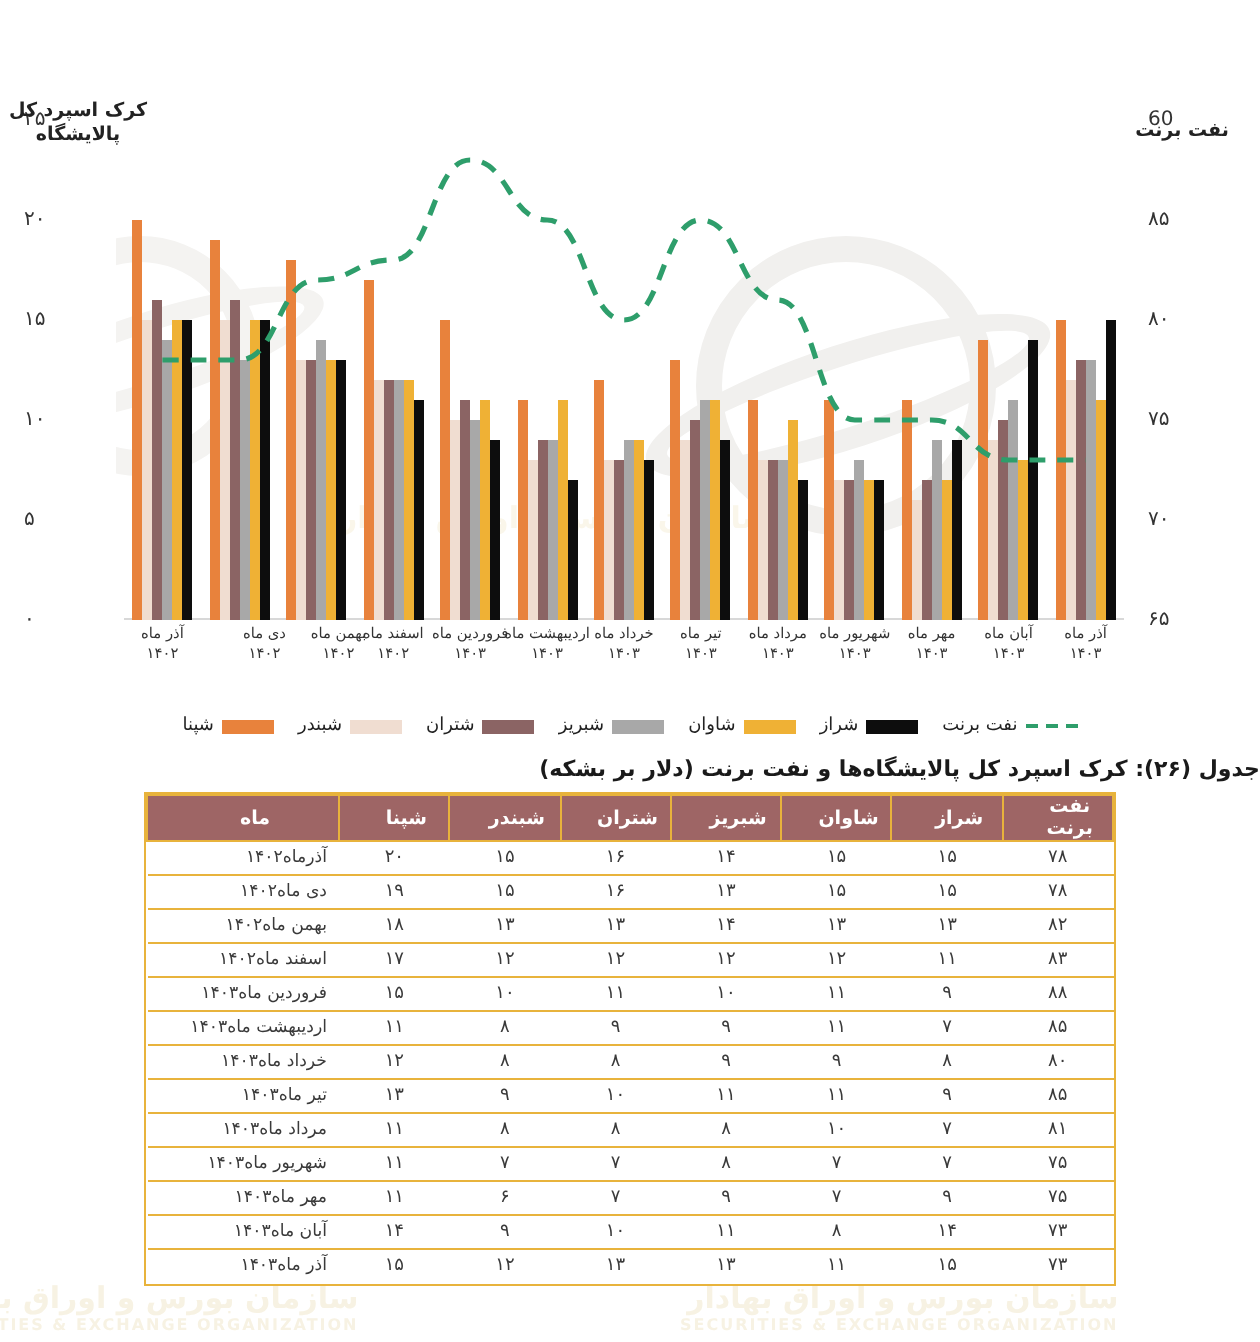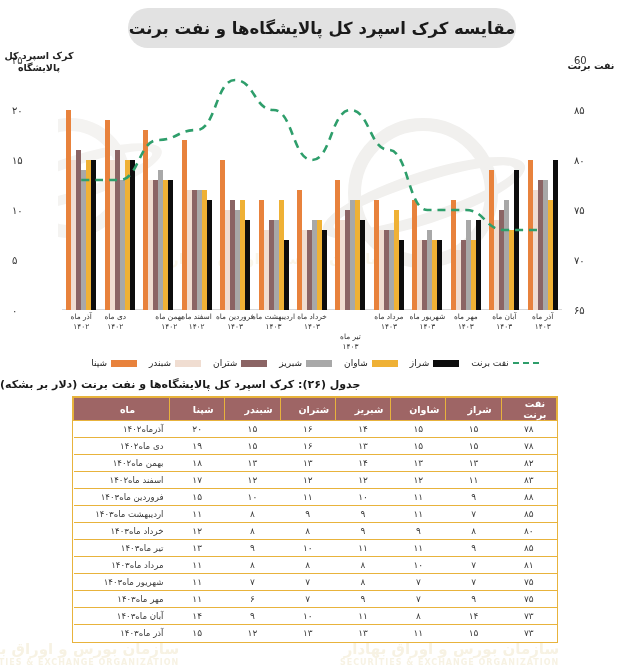--- a/index.html
+++ b/index.html
@@ -154,21 +154,21 @@
   .leg-item { display: flex; flex-direction: row; align-items: center; gap: 4px; }
   .leg-item .lbl { font-size: 9px; color: #222; white-space: nowrap; }
   .leg-sw { width: 26px; height: 7px; display: inline-block; }
   .leg-sw.dash {
     height: 0; border-top: 2.5px dashed #2e9e6b; background: none; width: 26px;
   }
 
   
   .tbl-title {
     position: absolute; left: 0; top: 378px; width: 630px;
-    text-align: left; font-size: 11px; font-weight: bold; color: #1a1a1a;
+    text-align: right; font-size: 11px; font-weight: bold; color: #1a1a1a;
     z-index: 3;
   }
   .tbl-box {
     position: absolute; left: 72px; top: 396px;
     width: 486px;
     border: 1.4px solid #e8b33c;
     z-index: 3;
     background: #ffffff;
   }
   table.data {
@@ -216,23 +216,20 @@
   <div class="wm-text wm-l">
     <span class="l1">سازمان بورس و اوراق بهادار</span>
     <span class="l2">SECURITIES &amp; EXCHANGE ORGANIZATION</span>
   </div>
   <div class="wm-text wm-mid">
     <span class="l1">سازمان بورس و اوراق بهادار</span>
   </div>
 
   <div class="left-panel"></div>
 
-  <div class="title-pill">
-    <span class="t">مقایسه کرک اسپرد کل پالایشگاه‌ها و نفت برنت</span>
-  </div>
 
   <div class="axis-title axis-title-left">کرک اسپرد کل پالایشگاه</div>
   <div class="axis-title axis-title-right">نفت برنت</div>
 
   <div class="plot-wrap">
     <div class="y-left" id="y-left">
         <div class="ytick" style="top: 0px;">۲۵</div>
         <div class="ytick" style="top: 50px;">۲۰</div>
         <div class="ytick" style="top: 100px;">۱۵</div>
         <div class="ytick" style="top: 150px;">۱۰</div>
@@ -357,21 +354,21 @@
     <svg class="brent-svg" id="brent-svg" viewBox="0 0 500 250" preserveAspectRatio="none">
         <path d="M 19.23076923076923 120 C 38.46153846153846 120 38.46153846153846 120 57.69230769230769 120 C 76.92307692307692 120 76.92307692307692 80 96.15384615384615 80 C 115.38461538461539 80 115.38461538461539 70 134.6153846153846 70 C 153.84615384615384 70 153.84615384615384 20 173.07692307692307 20 C 192.3076923076923 20 192.3076923076923 50 211.53846153846152 50 C 230.76923076923077 50 230.76923076923077 100 250 100 C 269.2307692307692 100 269.2307692307692 50 288.46153846153845 50 C 307.6923076923077 50 307.6923076923077 90 326.9230769230769 90 C 346.15384615384613 90 346.15384615384613 150 365.38461538461536 150 C 384.6153846153846 150 384.6153846153846 150 403.8461538461538 150 C 423.07692307692304 150 423.07692307692304 170 442.30769230769226 170 C 461.53846153846155 170 461.53846153846155 170 480.7692307692308 170" fill="none" stroke="#2e9e6b" stroke-width="2.6" stroke-dasharray="8 6" stroke-linecap="butt"></path>
       </svg>
   </div>
 
   <div class="x-labels" id="x-labels">
       <div class="xlab" style="left: -4px; width: 46.4615px;">
         <div>آذر ماه</div>
         <div>۱۴۰۲</div>
       </div>
-      <div class="xlab" style="left: 30px; width: 46.4615px;">
+      <div class="xlab" style="left: 47px; width: 46.4615px;">
         <div>دی ماه</div>
         <div>۱۴۰۲</div>
       </div>
       <div class="xlab" style="left: 84px; width: 46.4615px;">
         <div>بهمن ماه</div>
         <div>۱۴۰۲</div>
       </div>
       <div class="xlab" style="left: 111.385px; width: 46.4615px;">
         <div>اسفند ماه</div>
         <div>۱۴۰۲</div>
@@ -381,21 +378,21 @@
         <div>۱۴۰۳</div>
       </div>
       <div class="xlab" style="left: 188.308px; width: 46.4615px;">
         <div>اردیبهشت ماه</div>
         <div>۱۴۰۳</div>
       </div>
       <div class="xlab" style="left: 226.769px; width: 46.4615px;">
         <div>خرداد ماه</div>
         <div>۱۴۰۳</div>
       </div>
-      <div class="xlab" style="left: 265.231px; width: 46.4615px; margin-top: 20px;">
+      <div class="xlab" style="left: 265.231px; width: 46.4615px;">
         <div>تیر ماه</div>
         <div>۱۴۰۳</div>
       </div>
       <div class="xlab" style="left: 303.692px; width: 46.4615px;">
         <div>مرداد ماه</div>
         <div>۱۴۰۳</div>
       </div>
       <div class="xlab" style="left: 342.154px; width: 46.4615px;">
         <div>شهریور ماه</div>
         <div>۱۴۰۳</div>

